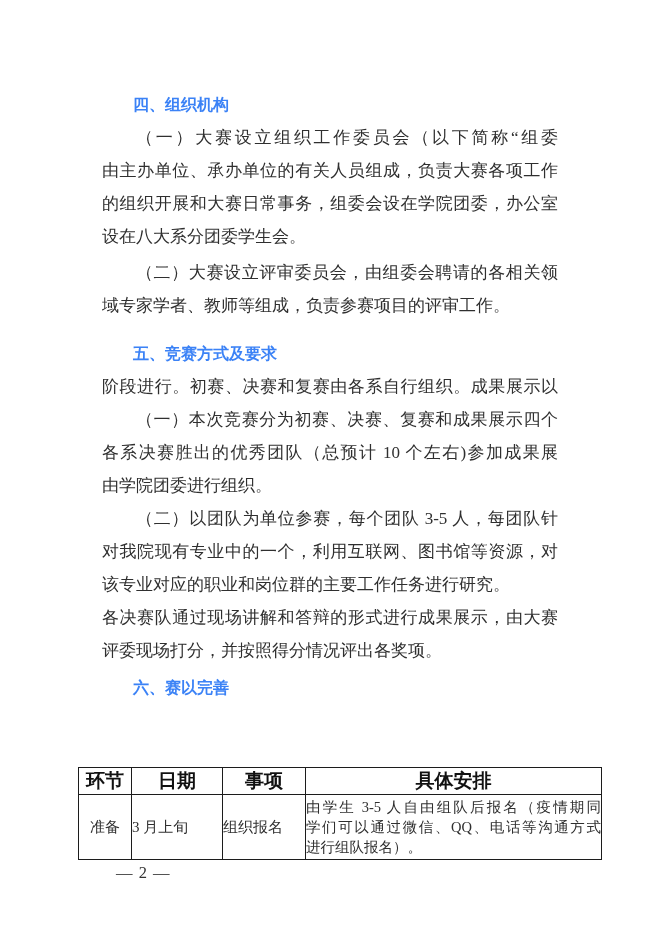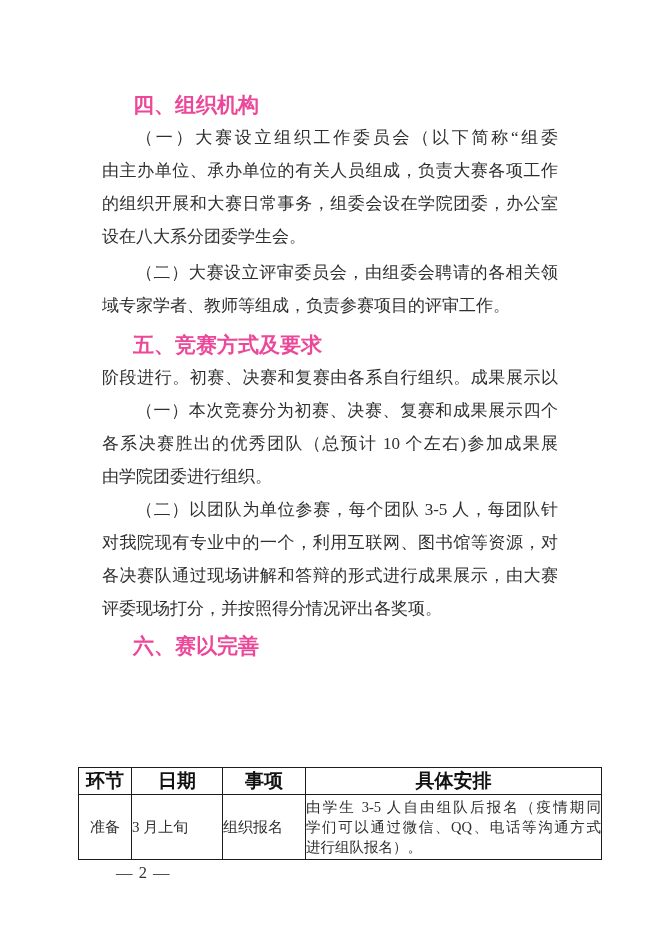--- a/index.html
+++ b/index.html
@@ -25,30 +25,30 @@
     overflow: hidden;
     color: #2f2f2f;
   }
   
   .j { text-align: justify; text-align-last: justify; text-justify: inter-character; }
   .l { text-align: left; }
   .ind { text-indent: 34px; }
   .heading {
     font-family: "Liberation Sans", "DejaVu Sans", sans-serif;
     font-weight: 700;
-    font-size: 21px;
+    font-size: 16px;
     line-height: 33px;
     height: 33px;
     padding-left: 31px;
-    color: #ec4899;
+    color: #3b82f6;
   }
   .mt3 { margin-top: 3px; }
   .mt4 { margin-top: 4px; }
   .mt5 { margin-top: 5px; }
-  .mt6 { margin-top: 6px; }
+  .mt6 { margin-top: 15px; }
 
   table.sched {
     position: absolute;
     left: 78px;
     top: 767px;
     width: 523px;
     border-collapse: collapse;
     table-layout: fixed;
     font-family: "Liberation Serif", "DejaVu Serif", serif;
   }
@@ -107,20 +107,21 @@
 
     <div class="heading mt6">五、竞赛方式及要求</div>
 
     <div class="line j">阶段进行。初赛、决赛和复赛由各系自行组织。成果展示以</div>
     <div class="line j ind">（一）本次竞赛分为初赛、决赛、复赛和成果展示四个</div>
     <div class="line j">各系决赛胜出的优秀团队（总预计 10 个左右)参加成果展示，</div>
     <div class="line l">由学院团委进行组织。</div>
 
     <div class="line j ind">（二）以团队为单位参赛，每个团队 3-5 人，每团队针</div>
     <div class="line j">对我院现有专业中的一个，利用互联网、图书馆等资源，对</div>
+    <div class="line l">该专业对应的职业和岗位群的主要工作任务进行研究。</div>
 
     <div class="line j">各决赛队通过现场讲解和答辩的形式进行成果展示，由大赛</div>
     <div class="line l">评委现场打分，并按照得分情况评出各奖项。</div>
 
     <div class="heading mt4">六、赛以完善</div>
 
   </div>
 
   <table class="sched">
     <colgroup>

